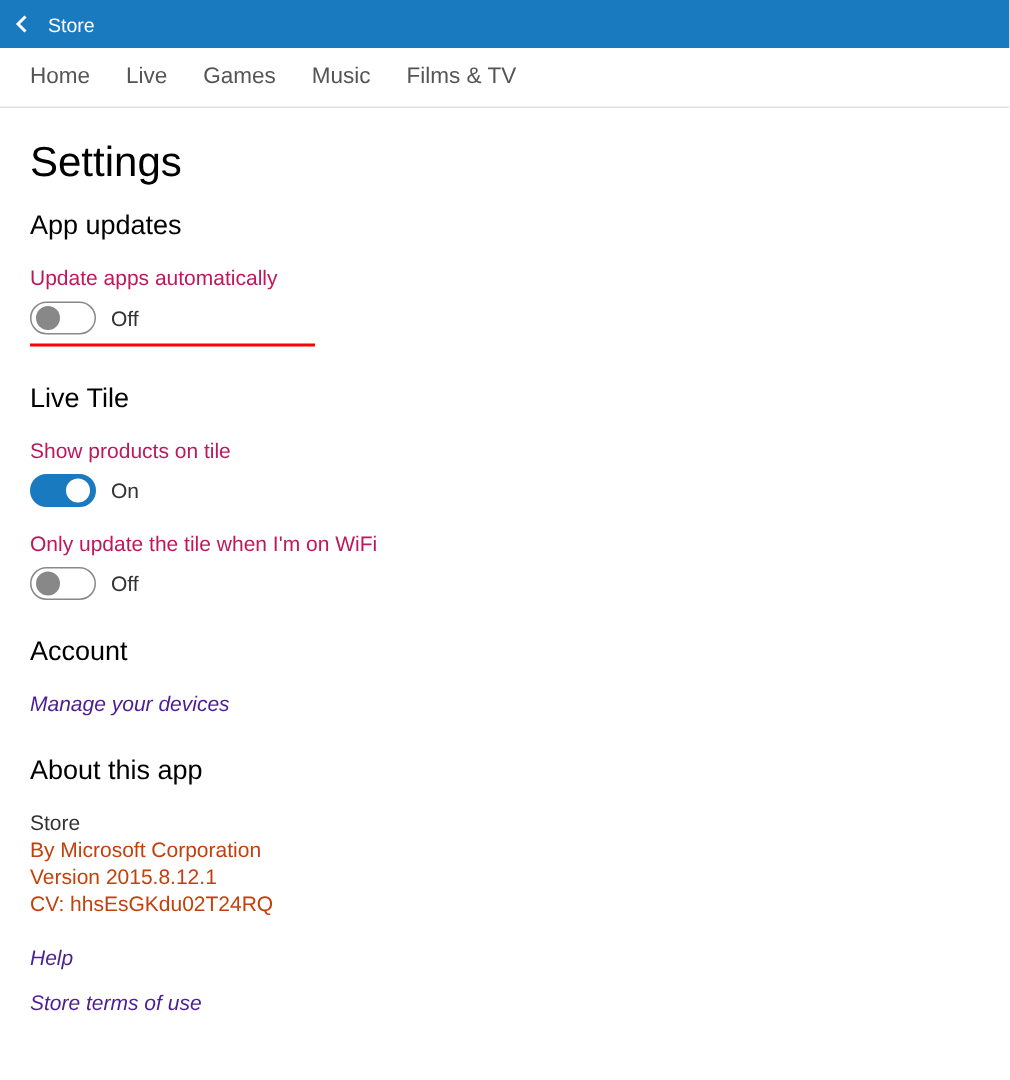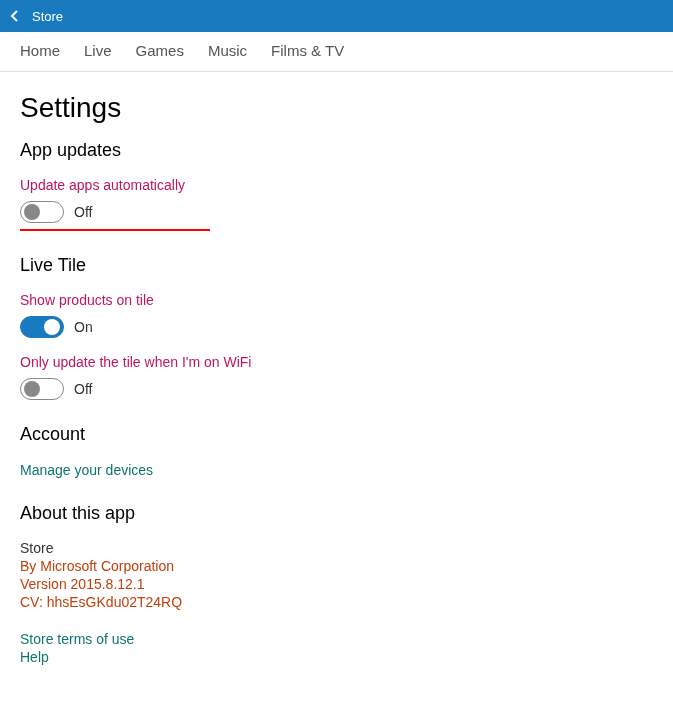--- a/index.html
+++ b/index.html
@@ -136,24 +136,25 @@
       width: 190px;
       margin-bottom: 16px;
       margin-top: 2px;
     }
 
     .section-spacing {
       margin-bottom: 24px;
     }
 
     .link-text {
-      color: #0f766e;
+      color: #4c1d95;
       font-size: 14px;
       text-decoration: none;
       cursor: pointer;
+      font-style: italic;
     }
 
     .about-app-label {
       font-size: 14px;
       color: #333;
       margin-bottom: 2px;
     }
     .about-app-sub {
       font-size: 14px;
       color: #c2410c;
@@ -232,21 +233,21 @@
   </div>
 
   <div class="section-spacing">
     <h2 class="section-title">About this app</h2>
     <div class="about-app-section">
       <div class="about-app-label">Store</div>
       <div class="about-app-sub">By Microsoft Corporation</div>
       <div class="about-app-sub">Version 2015.8.12.1</div>
       <div class="about-app-sub">CV: hhsEsGKdu02T24RQ</div>
     </div>
+    <div style="margin-bottom:12px;">
+      <a class="link-text">Help</a>
+    </div>
     <div>
       <a class="link-text">Store terms of use</a>
     </div>
-    <div style="margin-bottom:12px;">
-      <a class="link-text">Help</a>
-    </div>
   </div>
 
 </div>
 
 </body></html>

